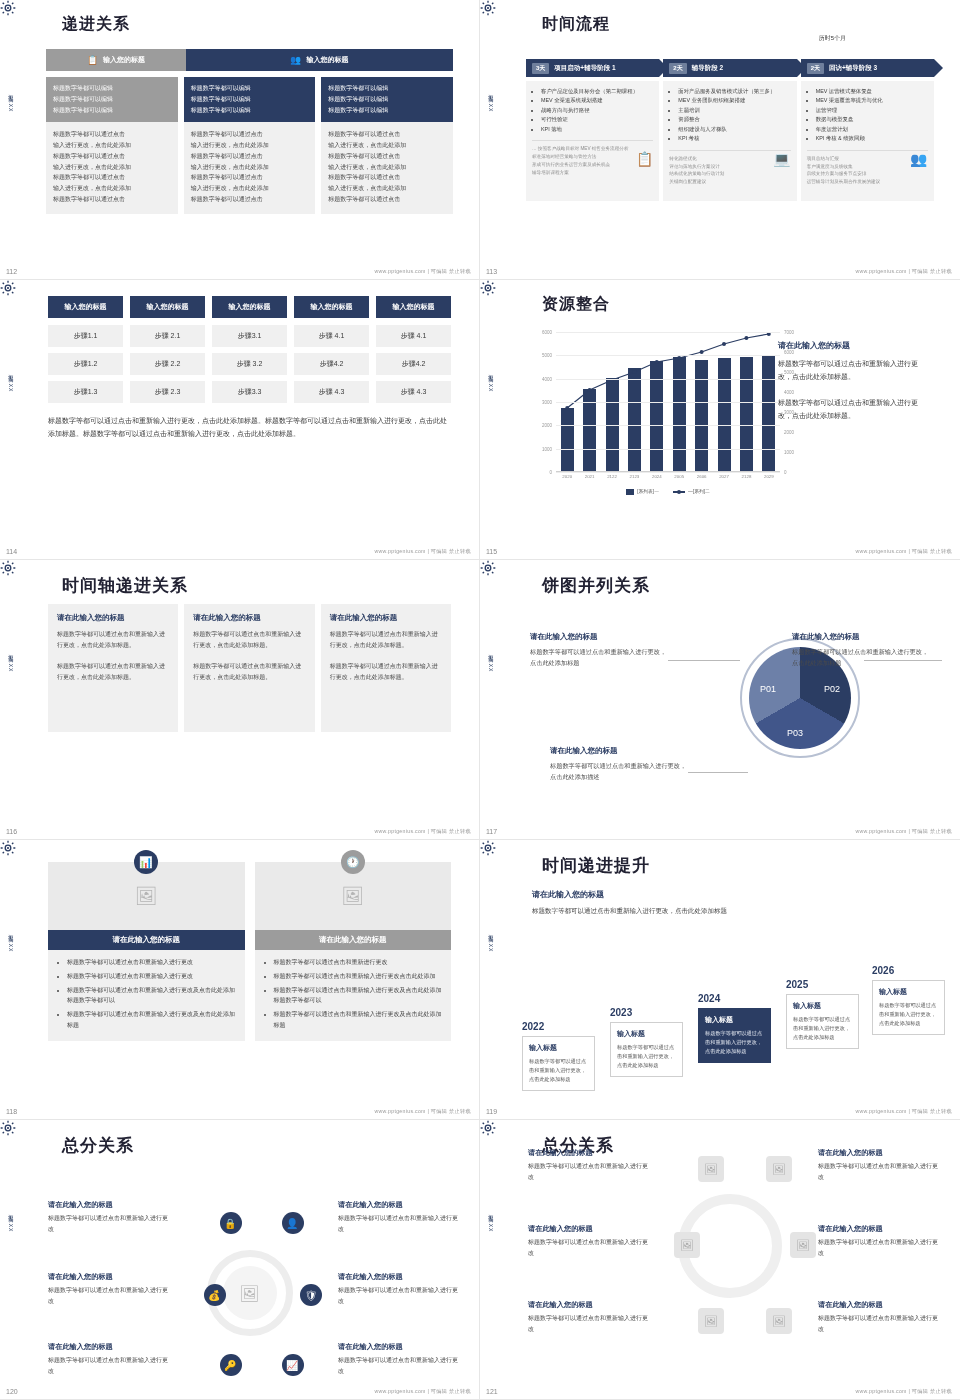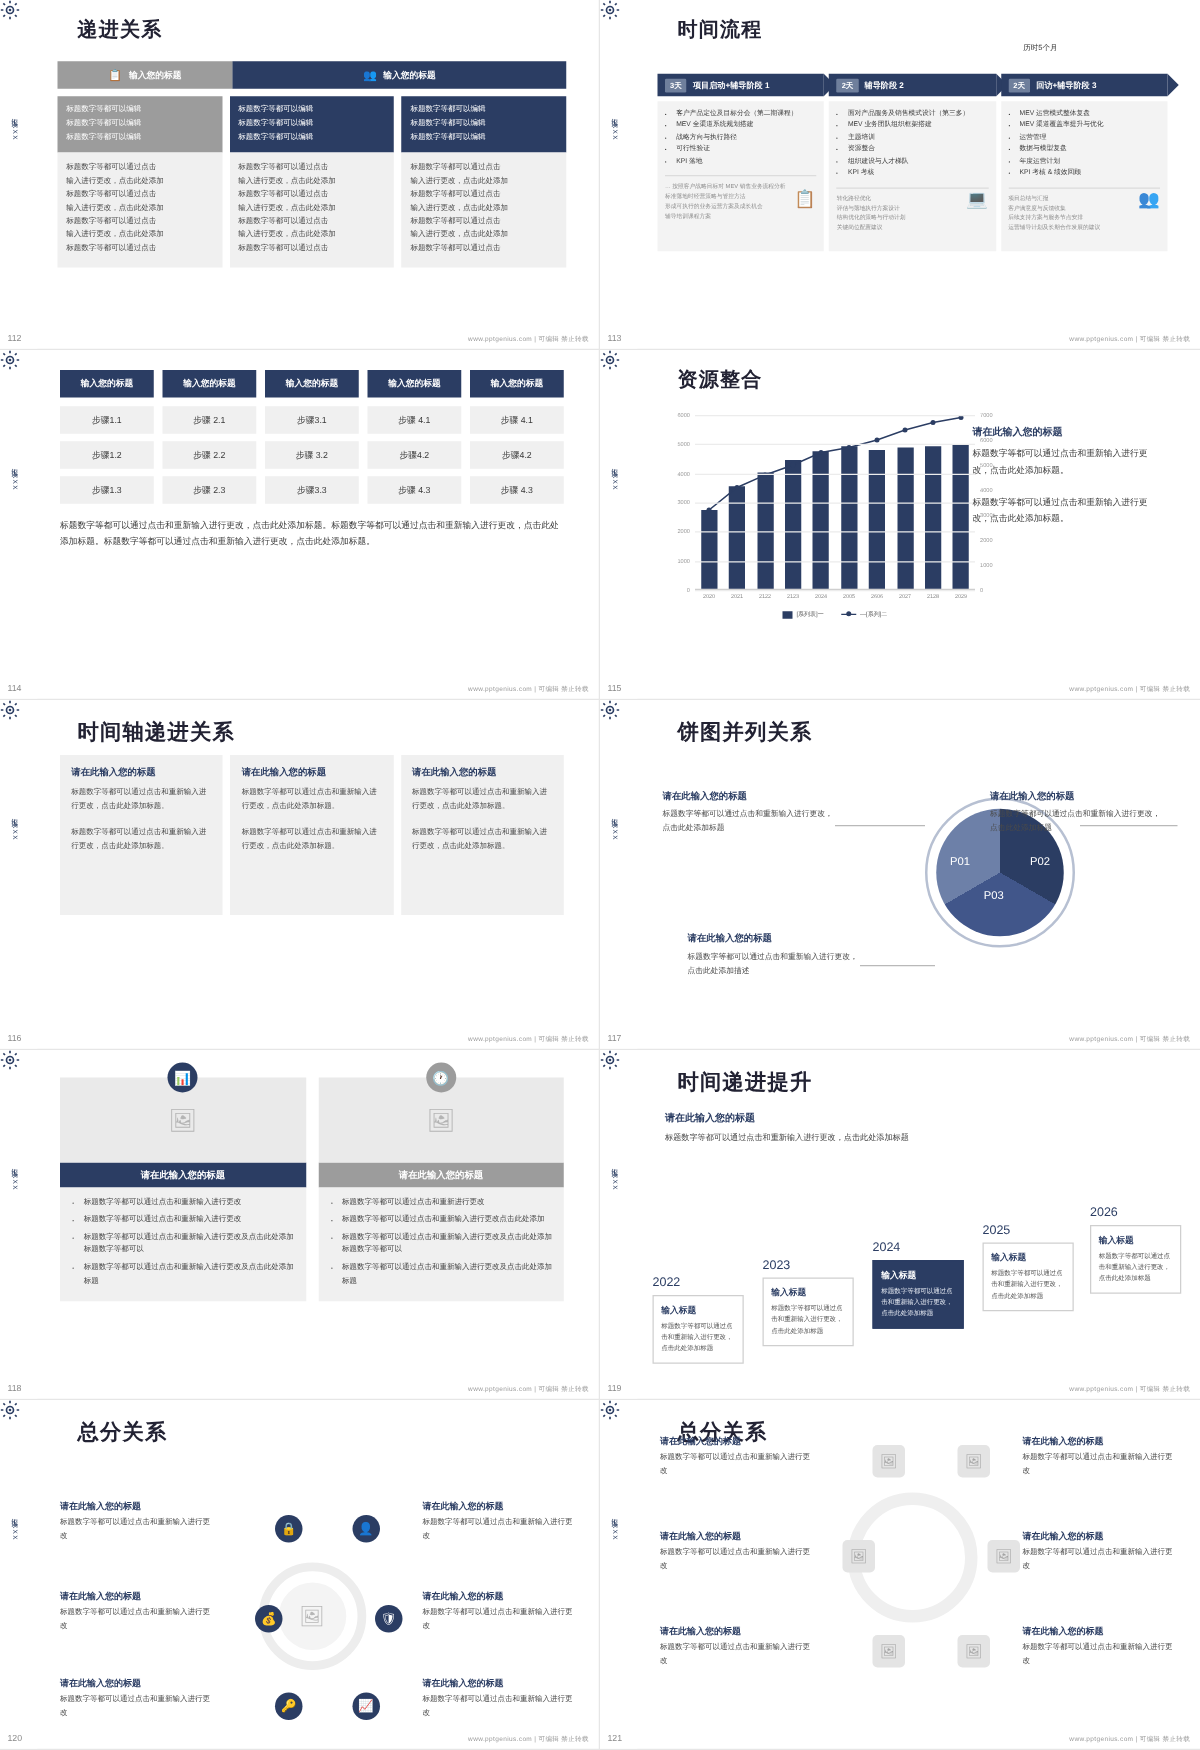--- a/index.html
+++ b/index.html
@@ -178,21 +178,21 @@
   .bullets { background:#f0f0f0; padding:7px 9px; min-height:90px; }
   .bullets li { font-size:6px; color:#444; line-height:1.8; margin-bottom:3px; }
   .bullets ul { margin:0; padding-left:10px; }
 
   
   .s119 .lead { margin:12px 0 0 14px; width:210px; }
   .s119 .lead h5 { margin:0 0 5px 0; font-size:8px; color:#2b3d63; }
   .s119 .lead p { margin:0; font-size:6.5px; color:#444; line-height:1.8; }
   .s119 .yearrow { position:absolute; left:34px; right:10px; bottom:26px; height:150px; }
   .ycard { position:absolute; width:73px; }
-  .ycard .yr { font-size:10px; font-weight:normal; color:#2b3d63; margin-bottom:4px; }
+  .ycard .yr { font-size:10px; font-weight:bold; color:#2b3d63; margin-bottom:4px; }
   .ycard .box { border:1px solid #cfcfcf; background:#fff; padding:6px; }
   .ycard .box.solid { background:#2b3d63; border-color:#2b3d63; }
   .ycard .box h6 { margin:0 0 4px 0; font-size:7px; color:#2b3d63; }
   .ycard .box.solid h6 { color:#fff; }
   .ycard .box p { margin:0; font-size:5.2px; color:#555; line-height:1.75; }
   .ycard .box.solid p { color:#e6eaf2; }
 
   
   .s120 .hubwrap { position:absolute; left:0; right:0; top:48px; bottom:18px; }
   .hub { position:absolute; left:50%; top:82px; transform:translateX(-50%); width:86px; height:86px;
@@ -598,21 +598,21 @@
       <div class="vtext">汇报人：XXX</div>
       <div class="pagenum">117</div>
     </div>
     <div class="content">
       <div class="title big">饼图并列关系</div>
       <div class="pie">
         <div class="pie-ring"></div>
         <div class="pie-in"></div>
         <div class="pie-lbl" style="left:20px; top:46px;">P01</div>
         <div class="pie-lbl" style="right:20px; top:46px;text-align:center;">P02</div>
-        <div class="pie-lbl" style="left:47px; bottom:37px;">P03</div>
+        <div class="pie-lbl" style="left:47px; bottom:20px;">P03</div>
       </div>
       <div class="leader" style="left:150px; top:100px; width:72px;"></div>
       <div class="leader" style="left:346px; top:100px; width:78px;"></div>
       <div class="leader" style="left:170px; top:212px; width:60px;"></div>
       <div class="cap" style="left:12px; top:72px;">
         <h5>请在此输入您的标题</h5>
         <p>标题数字等都可以通过点击和重新输入进行更改，点击此处添加标题</p>
       </div>
       <div class="cap" style="right:10px; top:72px;">
         <h5>请在此输入您的标题</h5>

